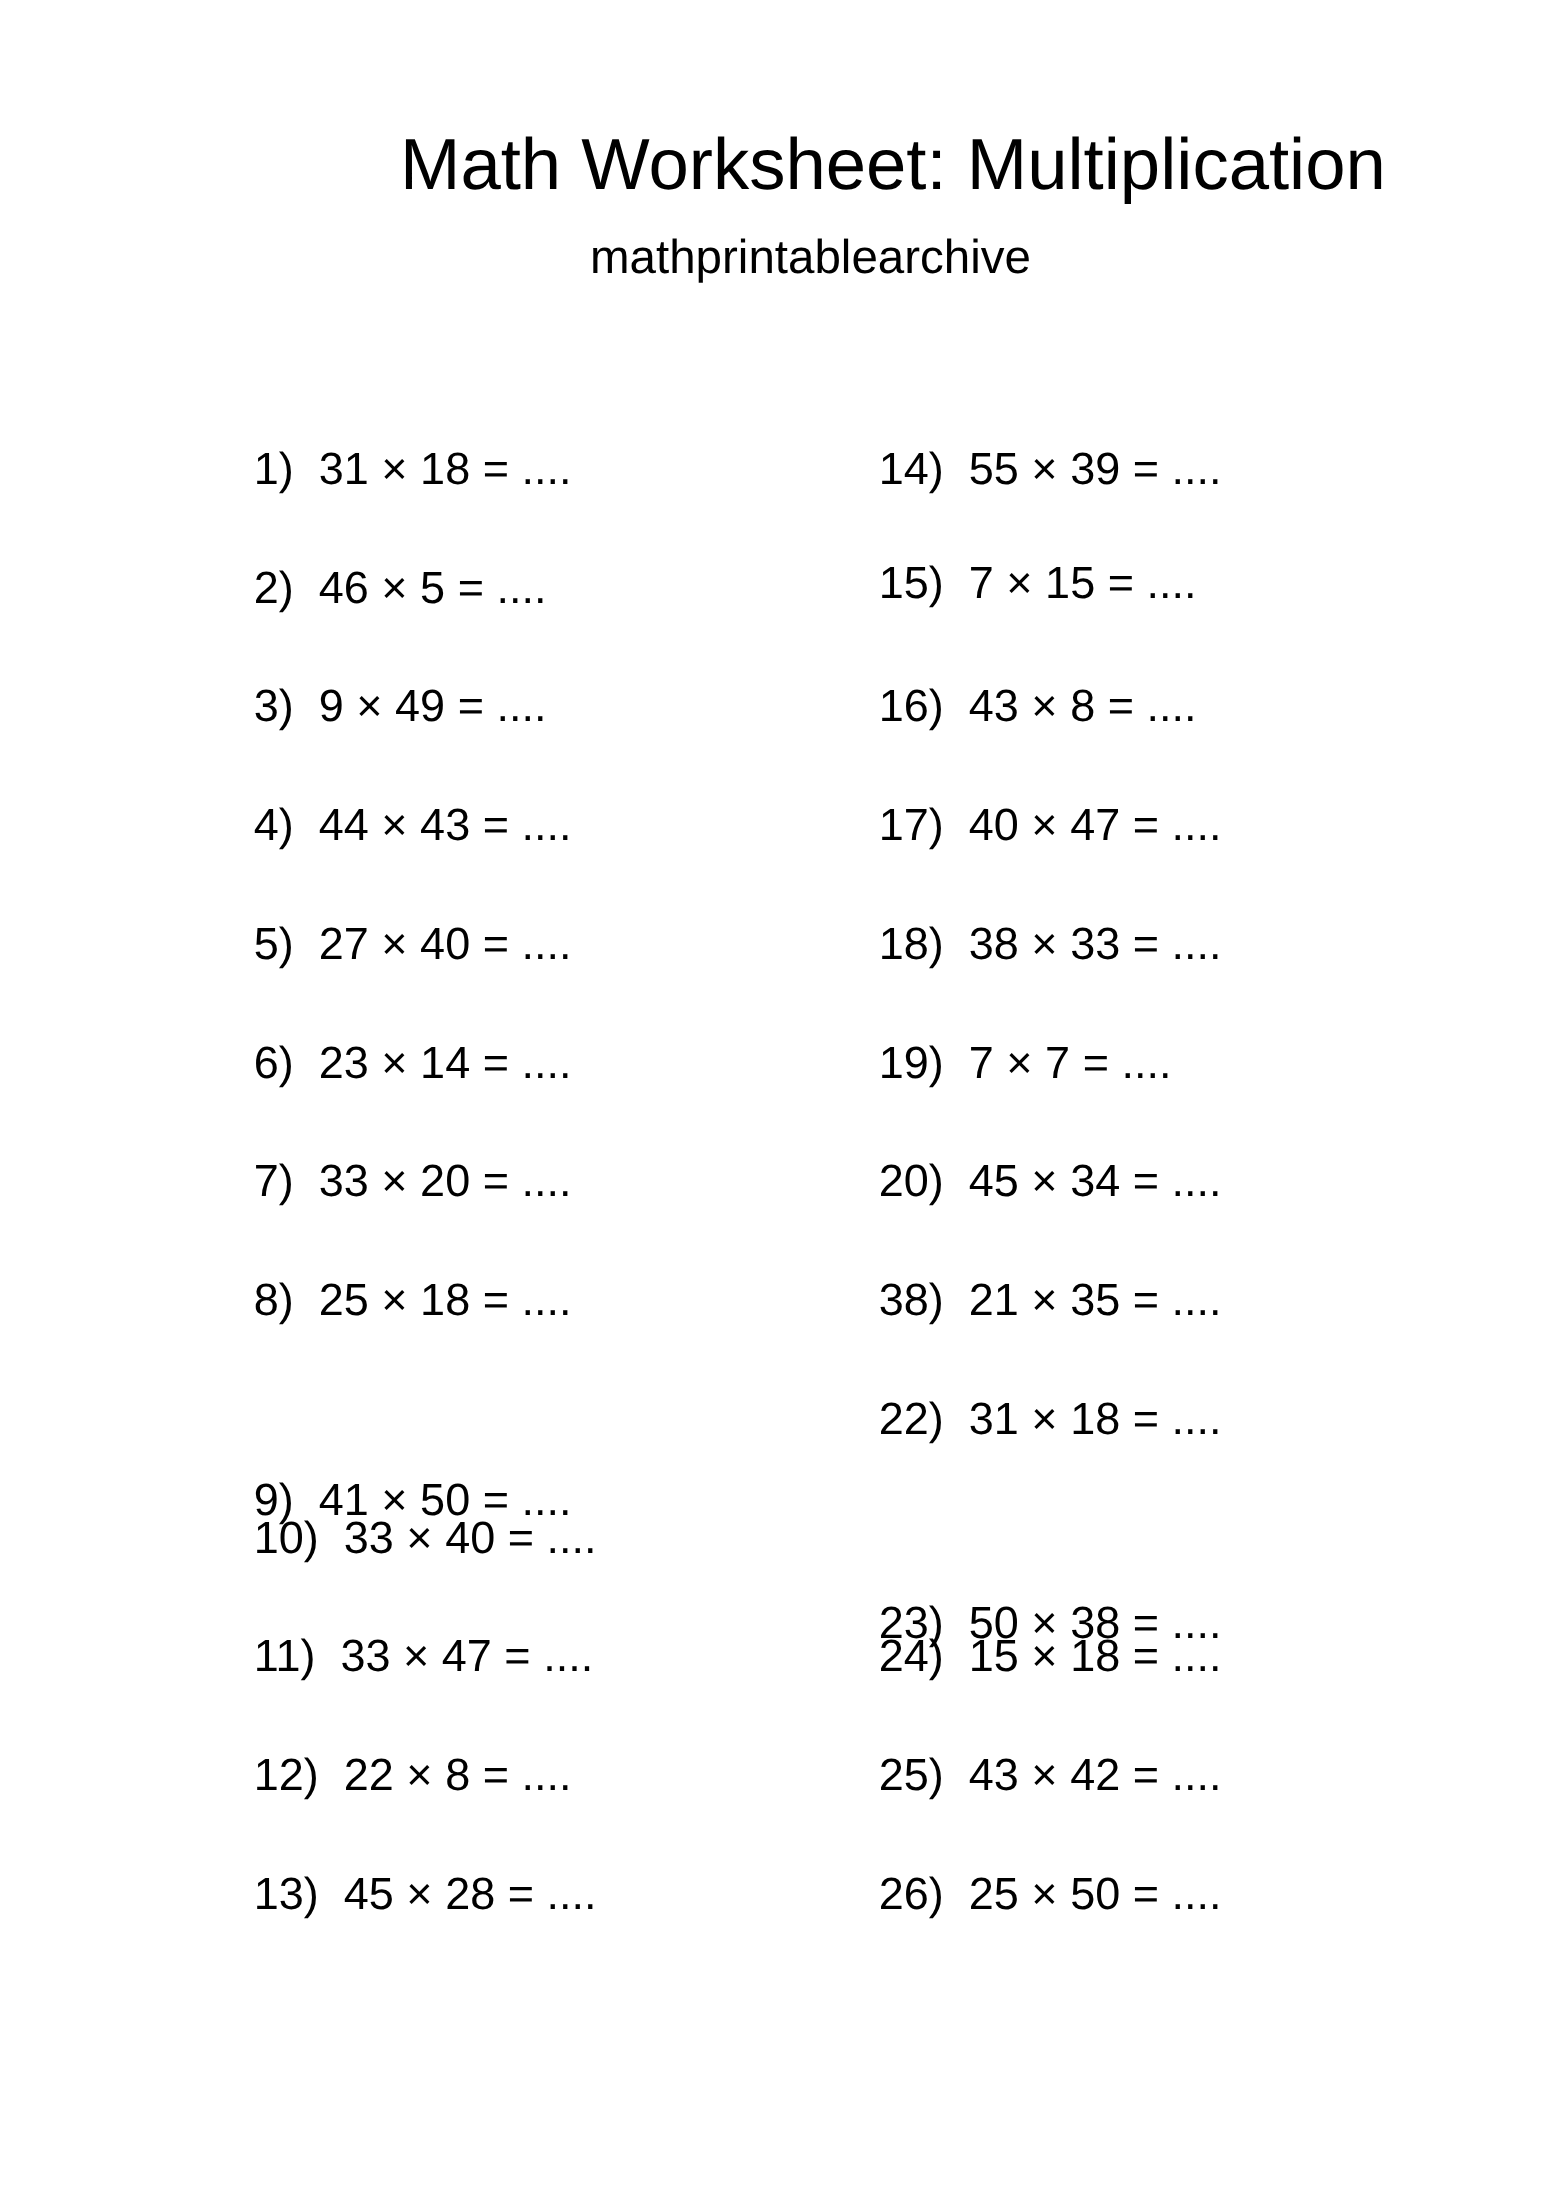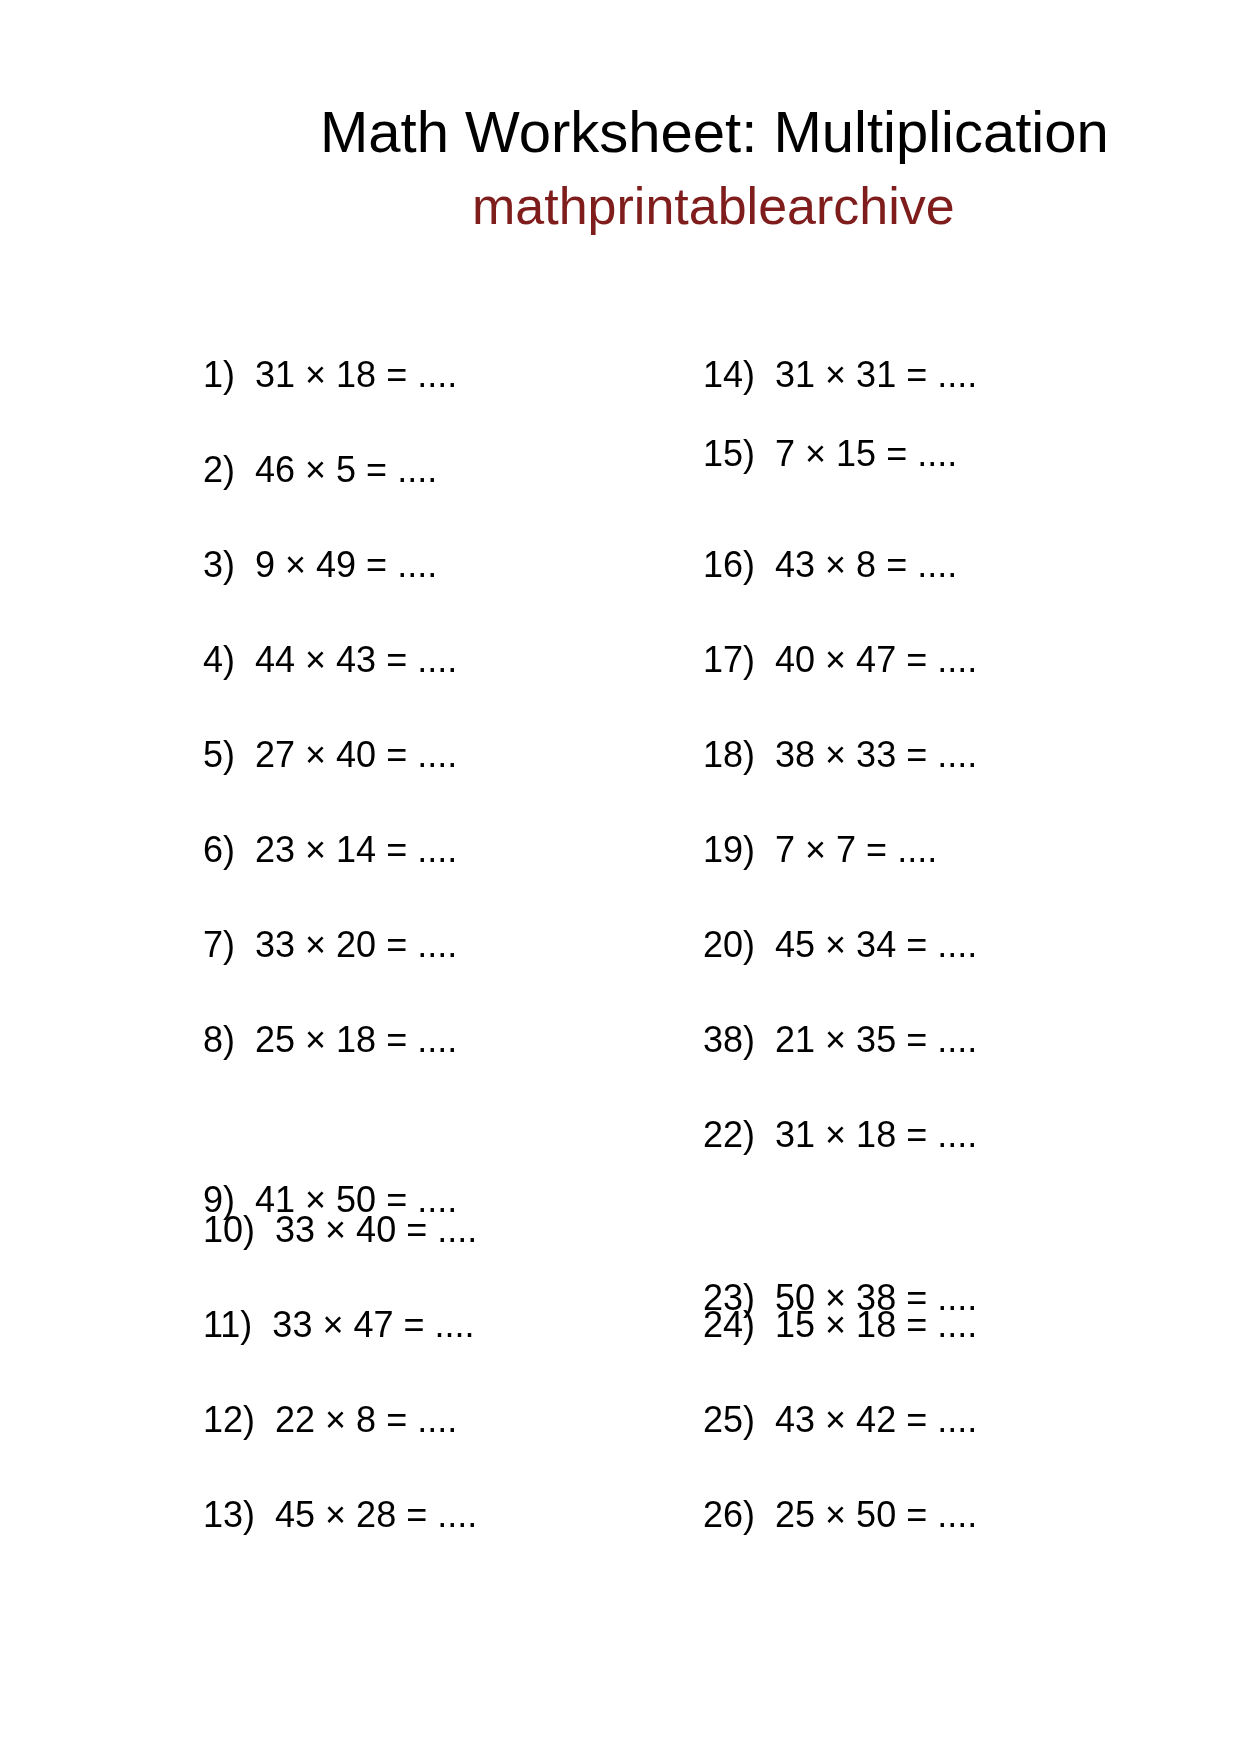--- a/index.html
+++ b/index.html
@@ -26,23 +26,23 @@
       font-size: 58px;
       font-weight: normal;
       line-height: 70px;
       white-space: nowrap;
       letter-spacing: 0px;
     }
     .subtitle {
       position: absolute;
       left: 472px;
       top: 182px;
-      font-size: 52px;
+      font-size: 38px;
       line-height: 48px;
-      color: #7f1d1d;
+      color: #000000;
       white-space: nowrap;
     }
     .problems {
       position: absolute;
       top: 0;
       left: 0;
       width: 1240px;
       height: 1754px;
     }
     .col {
@@ -76,22 +76,22 @@
     <div class="problem" style="top:917px">7)  33 × 20 = ....</div>
     <div class="problem" style="top:1012px">8)  25 × 18 = ....</div>
     <div class="problem" style="top:1172px">9)  41 × 50 = ....</div>
     <div class="problem" style="top:1202px">10)  33 × 40 = ....</div>
     <div class="problem" style="top:1297px">11)  33 × 47 = ....</div>
     <div class="problem" style="top:1392px">12)  22 × 8 = ....</div>
     <div class="problem" style="top:1487px">13)  45 × 28 = ....</div>
   </div>
 
   <div class="col col-right">
-    <div class="problem" style="top:347px">14)  31 × 31 = ....</div>
-    <div class="problem" style="top:426px">15)  7 × 15 = ....</div>
+    <div class="problem" style="top:347px">14)  55 × 39 = ....</div>
+    <div class="problem" style="top:438px">15)  7 × 15 = ....</div>
     <div class="problem" style="top:537px">16)  43 × 8 = ....</div>
     <div class="problem" style="top:632px">17)  40 × 47 = ....</div>
     <div class="problem" style="top:727px">18)  38 × 33 = ....</div>
     <div class="problem" style="top:822px">19)  7 × 7 = ....</div>
     <div class="problem" style="top:917px">20)  45 × 34 = ....</div>
     <div class="problem" style="top:1012px">38)  21 × 35 = ....</div>
     <div class="problem" style="top:1107px">22)  31 × 18 = ....</div>
     <div class="problem" style="top:1270px">23)  50 × 38 = ....</div>
     <div class="problem" style="top:1297px">24)  15 × 18 = ....</div>
     <div class="problem" style="top:1392px">25)  43 × 42 = ....</div>

